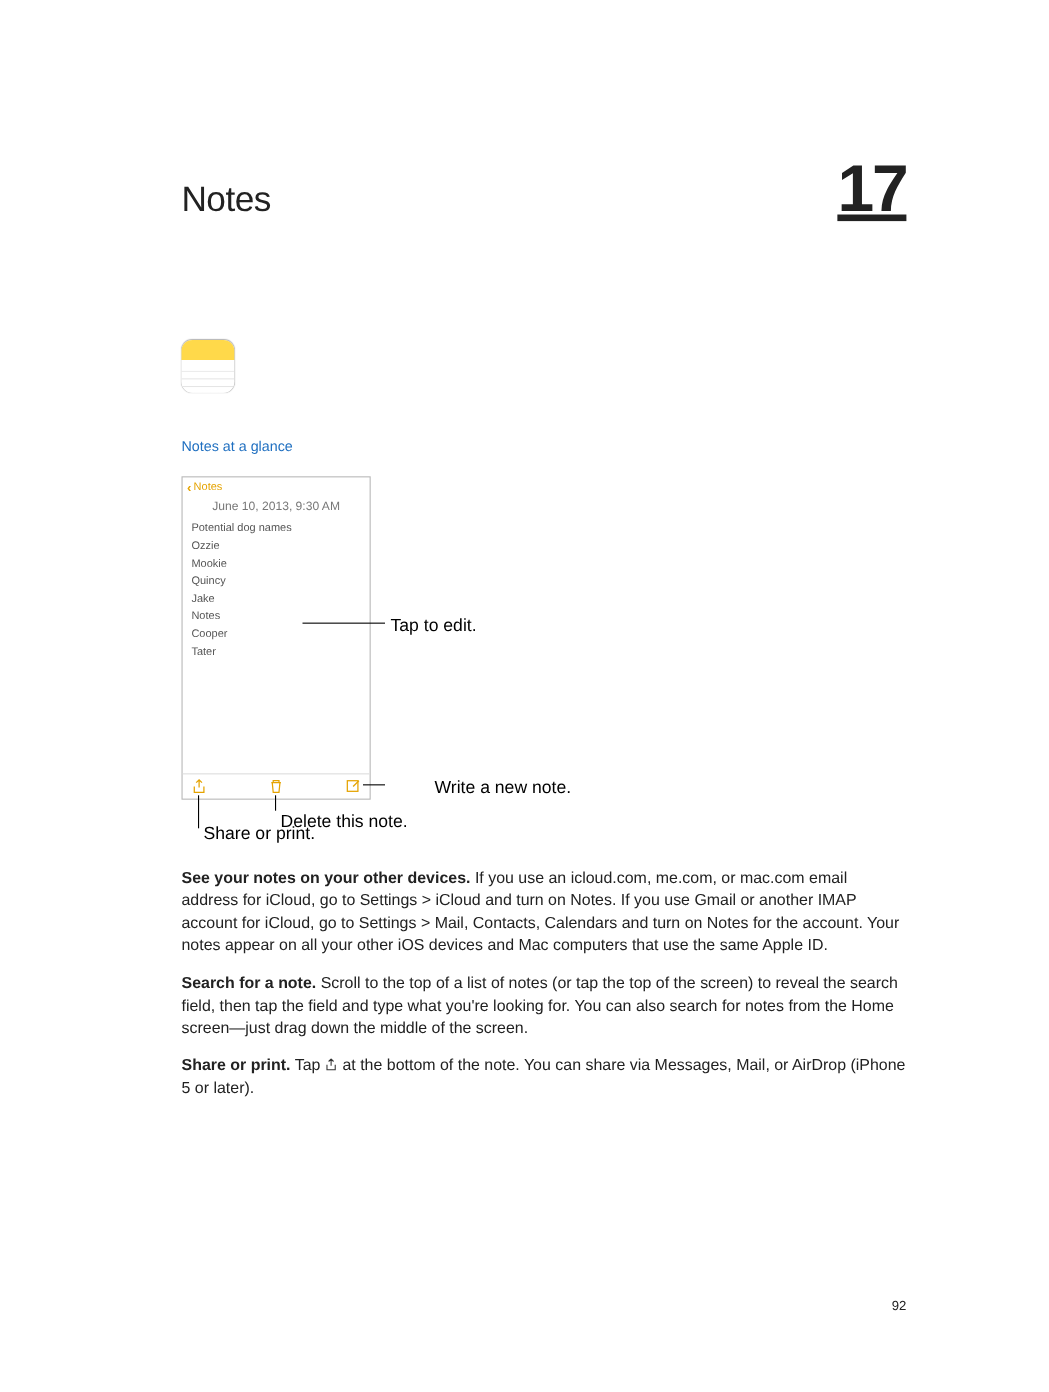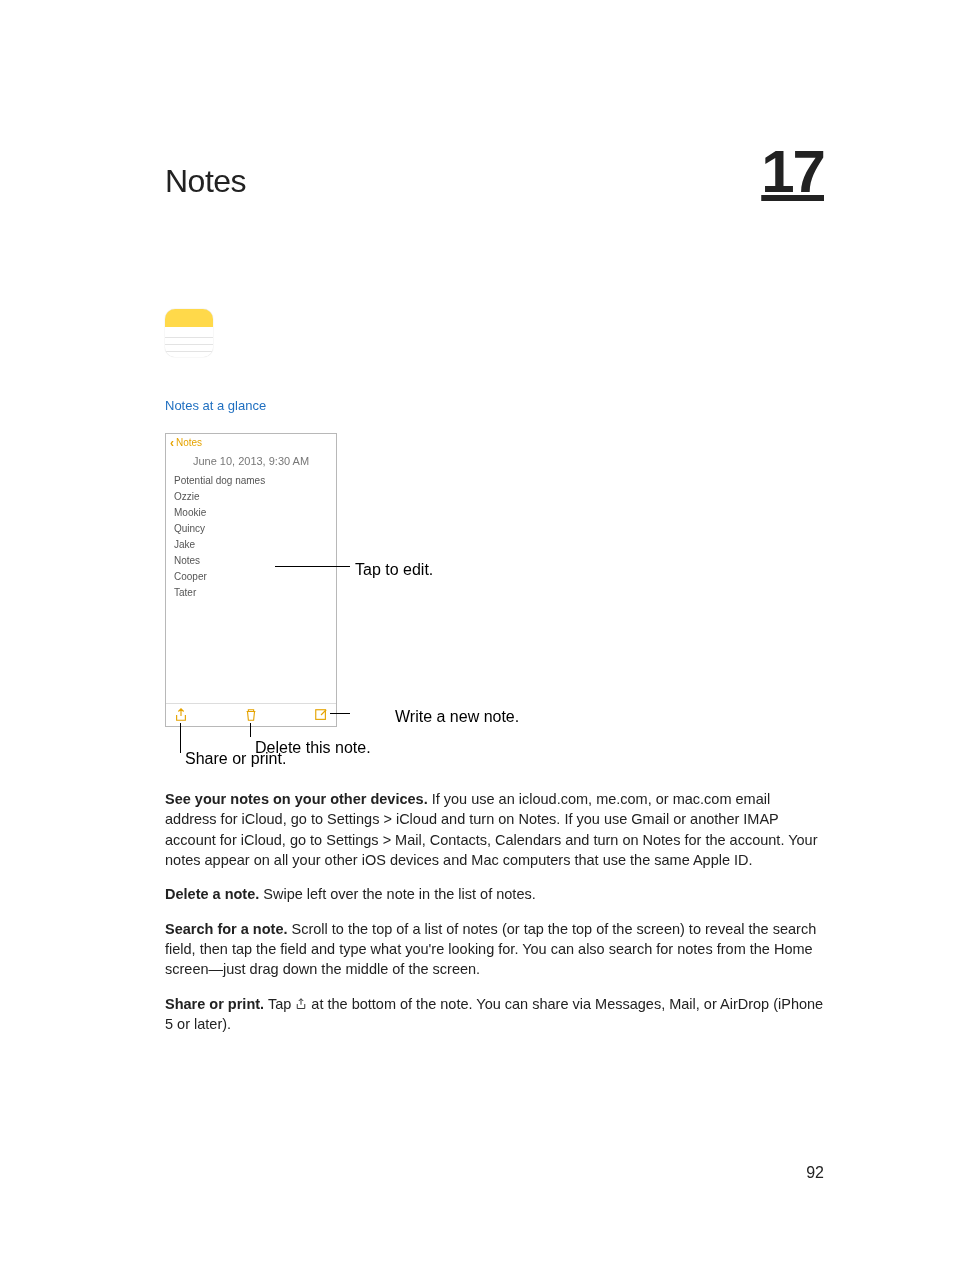--- a/index.html
+++ b/index.html
@@ -131,23 +131,23 @@
     font-size: 16px;
     color: #000;
     white-space: nowrap;
   }
   .ln {
     position: absolute;
     background: #000;
   }
   .page-num {
     position: absolute;
-    bottom: 42px;
+    bottom: 30px;
     right: 130px;
-    font-size: 16px;
+    font-size: 12px;
   }
 </style>
 </head>
 <body>
 
 <div class="page">
 
   <div class="chapter-head">
     <span class="chapter-title">Notes</span>
     <span class="chapter-number">17</span>
@@ -205,23 +205,20 @@
     <div class="callout" style="left:90px; top:304px;text-align:right;">Delete this note.</div>
 
     <div class="ln" style="left:15px; top:290px; width:1px; height:30px;"></div>
     <div class="callout" style="left:20px; top:315px;">Share or print.</div>
   </div>
 
   <p class="body-text">
     <b>See your notes on your other devices.</b><span> If you use an icloud.com, me.com, or mac.com email address for iCloud, go to Settings &gt; iCloud and turn on Notes. If you use Gmail or another IMAP account for iCloud, go to Settings &gt; Mail, Contacts, Calendars and turn on Notes for the account. Your notes appear on all your other iOS devices and Mac computers that use the same Apple ID.</span>
   </p>
 
-  <p class="body-text">
-    <b>Delete a note.</b><span> Swipe left over the note in the list of notes.</span>
-  </p>
 
   <p class="body-text">
     <b>Search for a note.</b><span> Scroll to the top of a list of notes (or tap the top of the screen) to reveal the search field, then tap the field and type what you're looking for. You can also search for notes from the Home screen—just drag down the middle of the screen.</span>
   </p>
 
   <p class="body-text">
     <b>Share or print.</b><span> Tap </span><span class="inline-icn"><svg viewBox="0 0 16 16">
           <path d="M8 1v8M5 4l3-3 3 3M3 8v6h10V8"></path>
         </svg></span><span> at the bottom of the note. You can share via Messages, Mail, or AirDrop (iPhone 5 or later).</span>
   </p>

